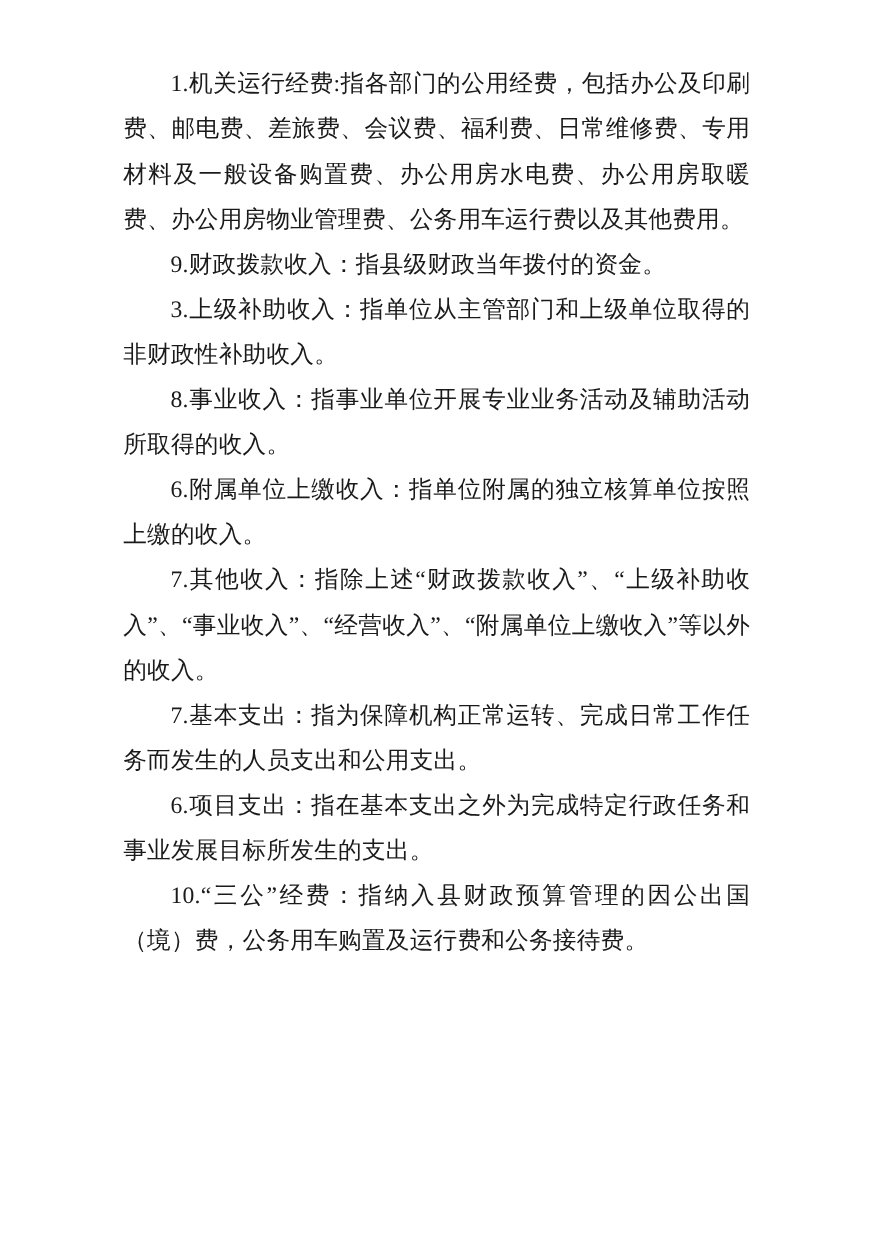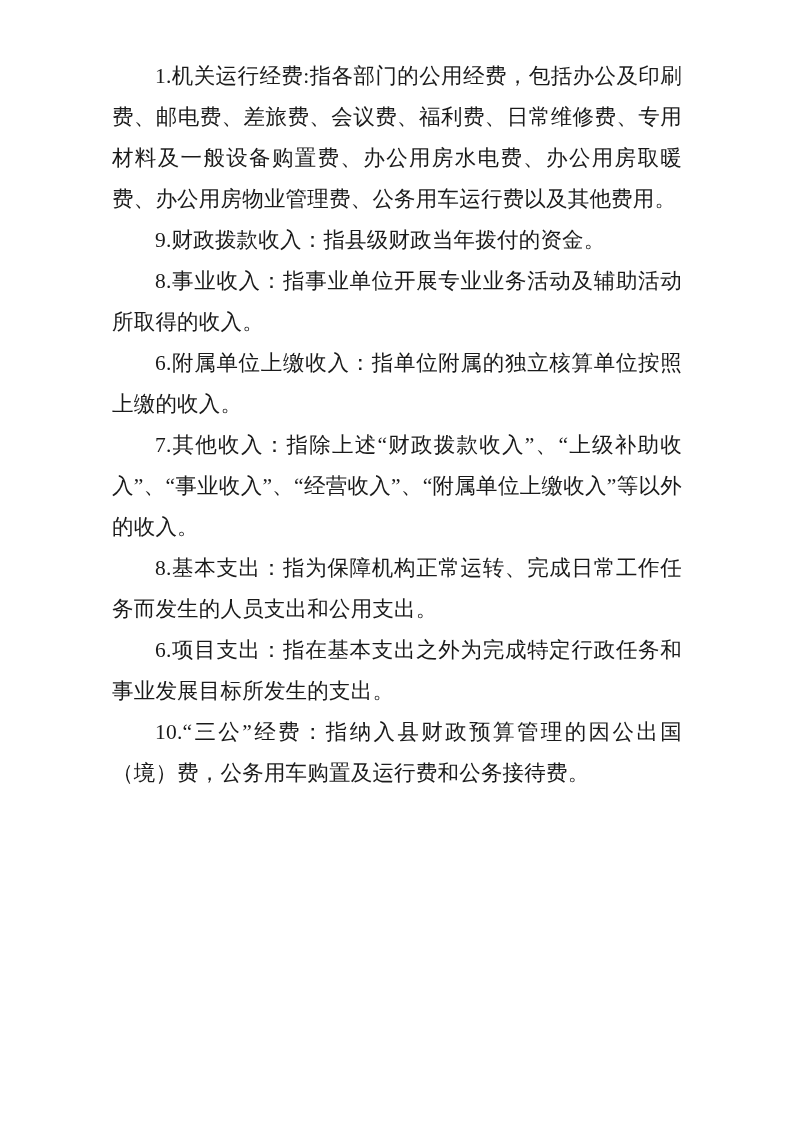--- a/index.html
+++ b/index.html
@@ -36,20 +36,21 @@
     word-break: break-all;
   }
 </style>
 </head>
 <body>
 
 <div class="page">
   <div class="doc-body">
     <p class="para">1.机关运行经费:指各部门的公用经费，包括办公及印刷费、邮电费、差旅费、会议费、福利费、日常维修费、专用材料及一般设备购置费、办公用房水电费、办公用房取暖费、办公用房物业管理费、公务用车运行费以及其他费用。</p>
     <p class="para">9.财政拨款收入：指县级财政当年拨付的资金。</p>
+    <p class="para">3.上级补助收入：指单位从主管部门和上级单位取得的非财政性补助收入。</p>
     <p class="para">8.事业收入：指事业单位开展专业业务活动及辅助活动所取得的收入。</p>
     <p class="para">6.附属单位上缴收入：指单位附属的独立核算单位按照上缴的收入。</p>
     <p class="para">7.其他收入：指除上述“财政拨款收入”、“上级补助收入”、“事业收入”、“经营收入”、“附属单位上缴收入”等以外的收入。</p>
-    <p class="para">8.基本支出：指为保障机构正常运转、完成日常工作任务而发生的人员支出和公用支出。</p>
+    <p class="para">7.基本支出：指为保障机构正常运转、完成日常工作任务而发生的人员支出和公用支出。</p>
     <p class="para">6.项目支出：指在基本支出之外为完成特定行政任务和事业发展目标所发生的支出。</p>
     <p class="para">10.“三公”经费：指纳入县财政预算管理的因公出国（境）费，公务用车购置及运行费和公务接待费。</p>
   </div>
 </div>
 
 </body></html>

